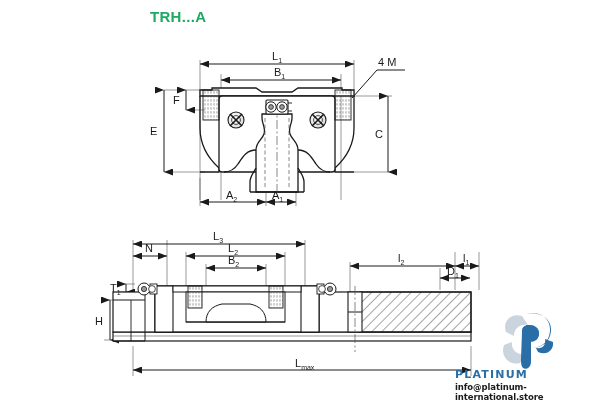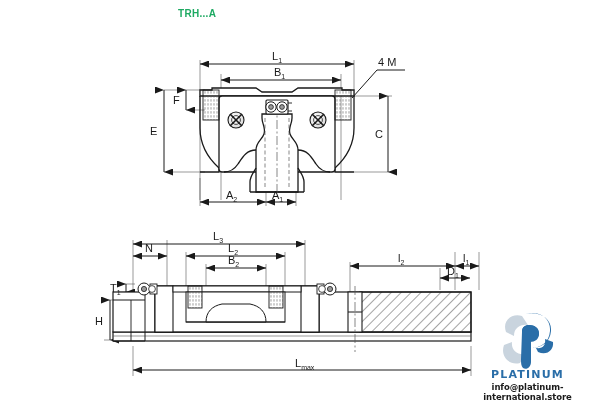--- a/index.html
+++ b/index.html
@@ -12,38 +12,36 @@
     width: 600px;
     height: 400px;
     background: #ffffff;
     font-family: "Liberation Sans", sans-serif;
     overflow: hidden;
   }
   #title {
     position: absolute;
     left: 150px;
     top: 8px;
-    font-size: 10px;
+    font-size: 15px;
     font-weight: bold;
     color: #1faa63;
     letter-spacing: 0.3px;
-    margin-left: 28px;
   }
   #drawing {
     position: absolute;
     left: 0;
     top: 0;
   }
   #logo-block {
     position: absolute;
     left: 455px;
     top: 312px;
     width: 145px;
     height: 86px;
-    text-align: center;
   }
   #logo-mark {
     margin: 0 auto;
     display: block;
   }
   #logo-word {
     font-family: "DejaVu Sans", sans-serif;
     font-size: 11px;
     font-weight: bold;
     letter-spacing: 1.2px;

